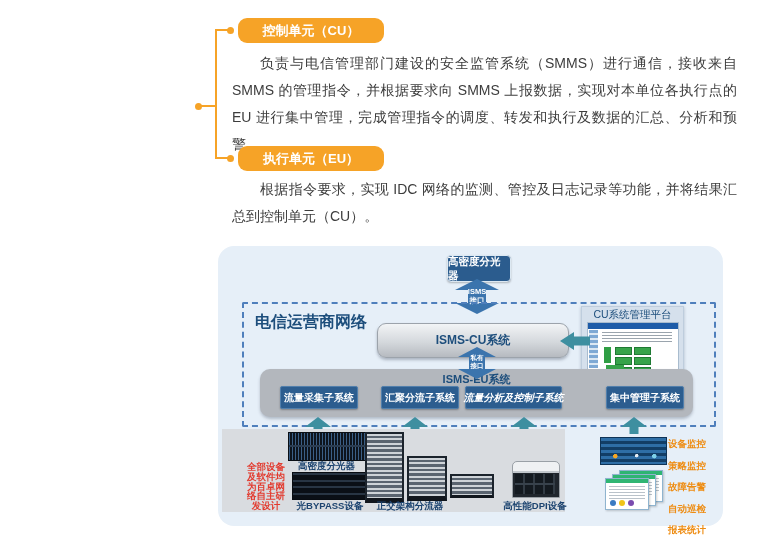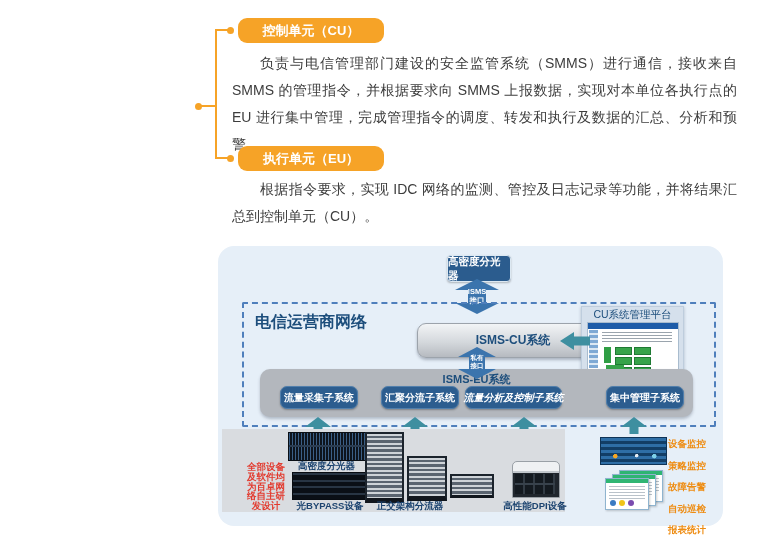--- a/index.html
+++ b/index.html
@@ -27,21 +27,21 @@
   .navy{color:#1D4E7C;}
   .bureau{position:absolute;left:229px;top:9px;width:62px;height:25px;background:#2B5C8E;
           border:1px solid #DCE8F2;border-radius:4px;color:#fff;font-size:10.5px;font-weight:bold;
           display:flex;align-items:center;justify-content:center;box-shadow:0 1px 2px rgba(0,0,0,.25);}
   .dashed{position:absolute;left:24px;top:56px;width:470px;height:121px;
           border:2px dashed #4F7FBC;border-radius:2px;}
   .carrier{position:absolute;left:37px;top:66px;font-size:16px;font-weight:bold;}
   .cu-box{position:absolute;left:159px;top:77px;width:190px;height:33px;border-radius:9px;
           background:linear-gradient(180deg,#F2F4F6 0%,#D4D8DC 55%,#B6BAC0 100%);
           border:1px solid #9CA3AB;box-shadow:0 2px 3px rgba(60,70,90,.35);
-          display:flex;align-items:center;justify-content:center;font-size:12px;font-weight:bold;margin-left:40px;}
+          display:flex;align-items:center;justify-content:center;font-size:12px;font-weight:bold;}
   .cu-panel{position:absolute;left:363px;top:60px;width:101px;height:67px;background:#D5E0EC;
             border:1px solid #BECDDD;box-shadow:0 1px 3px rgba(50,70,100,.3);}
   .cu-panel .ptitle{position:absolute;left:0;top:1px;width:100%;text-align:center;
                     font-size:10.5px;font-weight:normal;}
   .shot{position:absolute;left:5px;top:15px;width:90px;height:48px;background:#fff;
         border:1px solid #A9BCCE;}
   .shot .bar{position:absolute;left:0;top:0;width:100%;height:6px;background:#1E5CA8;}
   .shot .side{position:absolute;left:1px;top:7px;width:9px;height:38px;
         background:repeating-linear-gradient(180deg,#7FA9D4 0 3px,#DCE8F3 3px 5px);}
   .shot .lines{position:absolute;left:14px;top:9px;width:70px;height:10px;
@@ -49,21 +49,21 @@
   .shot .gbar{position:absolute;left:16px;top:24px;width:7px;height:16px;background:#2F9E44;}
   .shot .chips{position:absolute;left:27px;top:24px;width:52px;height:16px;display:flex;
         flex-wrap:wrap;gap:2px;align-content:space-between;}
   .shot .chips i{width:15px;height:6px;background:#37A34A;border:1px solid #1F7A33;}
   .shot .gfoot{position:absolute;left:18px;top:42px;width:18px;height:4px;background:#37A34A;}
   .eu-box{position:absolute;left:42px;top:123px;width:433px;height:48px;background:#B3B7BD;
           border-radius:10px;box-shadow:0 2px 3px rgba(60,70,90,.3);}
   .eu-label{position:absolute;left:42px;top:126px;width:433px;text-align:center;
             font-size:11px;font-weight:bold;}
   .sub{position:absolute;top:140px;height:21px;background:#2C5D8F;border:1px solid #517FAC;
-       border-radius:7px;color:#fff;font-size:10px;font-weight:bold;
+       border-radius:2px;color:#fff;font-size:10px;font-weight:bold;
        display:flex;align-items:center;justify-content:center;white-space:nowrap;
        box-shadow:0 1px 2px rgba(0,0,0,.3);}
   .sub.s1{left:62px;width:76px;}  .sub.s2{left:163px;width:76px;}
   .sub.s3{left:247px;width:95px;font-style:italic;} .sub.s4{left:378px;width:76px;margin-left:10px;}
 
   
   .strip{position:absolute;left:4px;top:183px;width:343px;height:83px;background:#D9DCE0;}
   .rednote{position:absolute;left:24px;top:196px;width:48px;text-align:center;color:#E23A2E;
            font-size:9.5px;font-weight:bold;line-height:9.8px;margin-top:20px;}
   .devlabel{position:absolute;font-size:9.5px;font-weight:bold;color:#1D4470;text-align:center;

